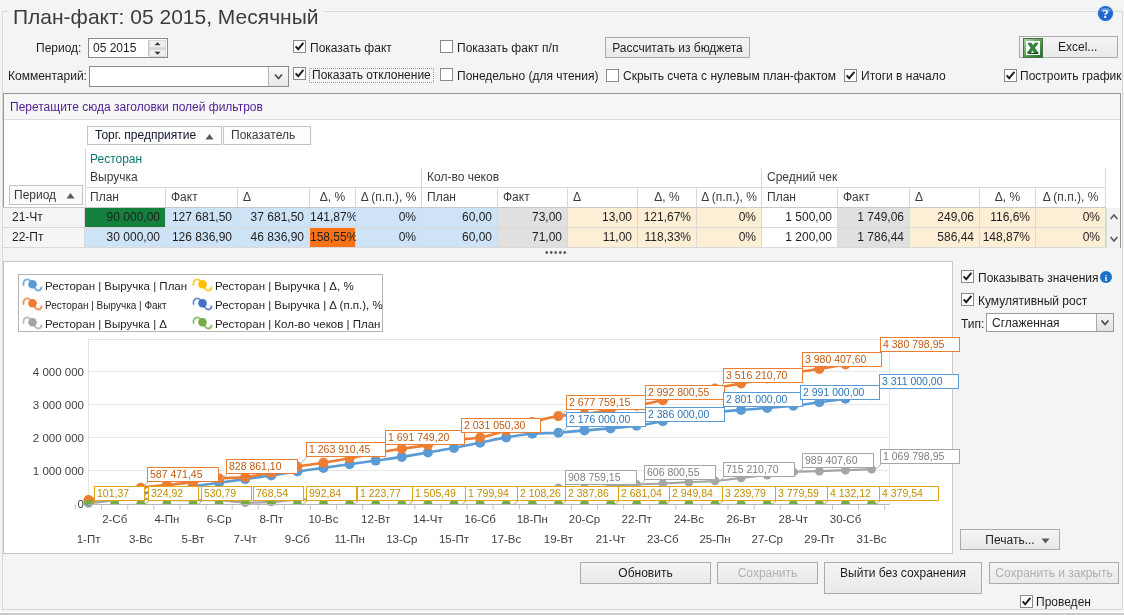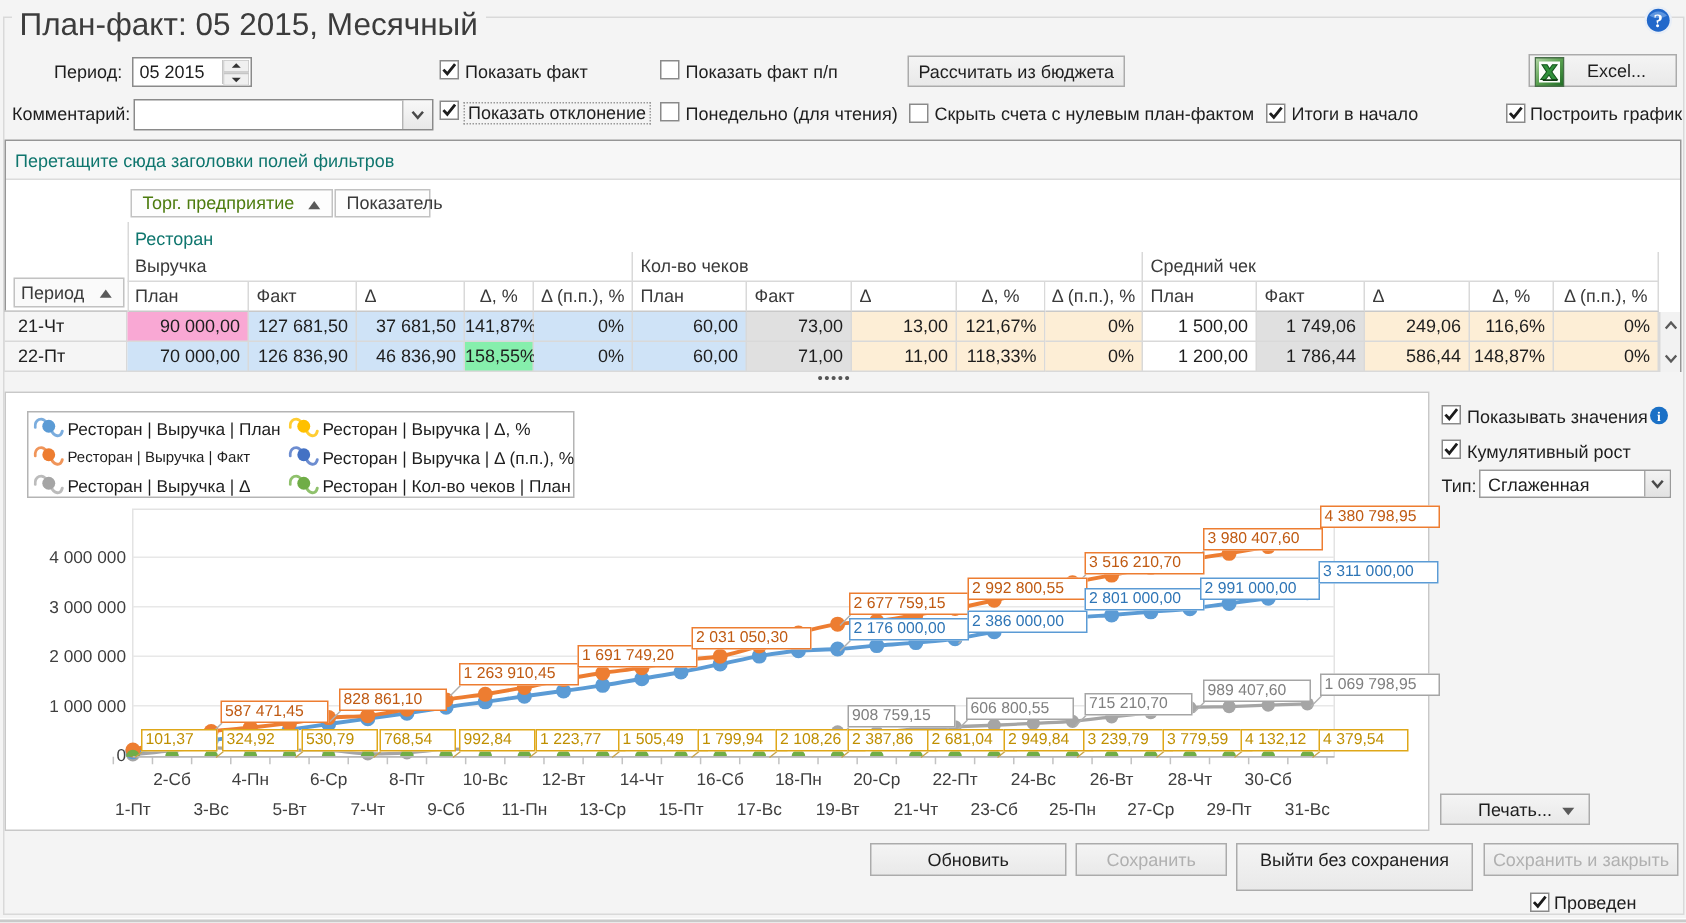--- a/index.html
+++ b/index.html
@@ -102,30 +102,30 @@
 <span class="cb" style="left:1004px;top:69px">
     <svg width="13" height="13" viewBox="0 0 13 13" style="position:absolute;left:-1px;top:-1px">
       <path d="M2.6,6.4 L5.2,9.2 L10.4,2.8" stroke="#1d1d1d" stroke-width="1.9" fill="none"></path>
     </svg>
   </span>
 <div class="abs" style="left:1020px;top:69px">Построить график</div>
 
 <div class="abs" style="left:3px;top:93px;width:1118px;height:155px;background:#fff;border:1px solid #969696;box-sizing:border-box">
 </div>
 <div class="abs" style="left:4px;top:94px;width:1116px;height:26px;background:#f7f7f7;border-bottom:1px solid #dcdcdc;box-sizing:border-box">
- <span style="position:absolute;left:6px;top:6px;color:#0f766e">Перетащите сюда заголовки полей фильтров</span>
-</div>
-
-<div class="abs" style="left:87px;top:126px;width:135px;height:19px;border:1px solid #c2c2c2;background:#fdfdfd;box-sizing:border-box;line-height:17px;color:#4d7c0f">
+ <span style="position:absolute;left:6px;top:6px;color:#4c1d95">Перетащите сюда заголовки полей фильтров</span>
+</div>
+
+<div class="abs" style="left:87px;top:126px;width:135px;height:19px;border:1px solid #c2c2c2;background:#fdfdfd;box-sizing:border-box;line-height:17px;color:#0f172a">
  <span style="margin-left:7px">Торг. предприятие</span>
  <svg width="9" height="8" viewBox="0 0 9 8" style="position:absolute;right:7px;top:6px">
       <path d="M4.5,1 L8.5,6.5 L0.5,6.5 Z" fill="#5a5a5a"></path>
     </svg>
 </div>
-<div class="abs" style="left:223px;top:126px;width:64px;height:19px;border:1px solid #c2c2c2;background:#fdfdfd;box-sizing:border-box;line-height:17px;color:#3a3a3a">
+<div class="abs" style="left:223px;top:126px;width:88px;height:19px;border:1px solid #c2c2c2;background:#fdfdfd;box-sizing:border-box;line-height:17px;color:#3a3a3a">
  <span style="margin-left:7px">Показатель</span>
 </div>
 
 <div class="abs" style="left:85px;top:150px;width:1021px;height:20px;border-bottom:1px solid #d9d9d9;box-sizing:border-box;line-height:19px;color:#0f766e"><span style="margin-left:5px">Ресторан</span></div>
 
 <div class="ghdr" style="left:85px;top:168px;width:337px">Выручка</div>
 <div class="ghdr" style="left:422px;top:168px;width:340px">Кол-во чеков</div>
 <div class="ghdr" style="left:762px;top:168px;width:344px">Средний чек</div>
 
 <div class="abs" style="left:9px;top:185px;width:74px;height:20px;border:1px solid #c2c2c2;background:#fafafa;box-sizing:border-box;line-height:18px;color:#3a3a3a">
@@ -144,40 +144,40 @@
 <div class="hc" style="left:498px;width:70px;text-align:left;padding-left:5px">Факт</div>
 <div class="hc" style="left:568px;width:70px;text-align:left;padding-left:5px">Δ</div>
 <div class="hc" style="left:638px;width:59px;text-align:center;padding:0 2px">Δ, %</div>
 <div class="hc" style="left:697px;width:65px;text-align:center;padding:0 2px">Δ (п.п.), %</div>
 <div class="hc" style="left:762px;width:76px;text-align:left;padding-left:5px">План</div>
 <div class="hc" style="left:838px;width:72px;text-align:left;padding-left:5px">Факт</div>
 <div class="hc" style="left:910px;width:70px;text-align:left;padding-left:5px">Δ</div>
 <div class="hc" style="left:980px;width:56px;text-align:center;padding:0 2px">Δ, %</div>
 <div class="hc" style="left:1036px;width:70px;text-align:center;padding:0 2px">Δ (п.п.), %</div>
 <div class="rh" style="top:208px">21-Чт</div>
-<div class="dc" style="left:85px;top:208px;width:81px;background:#f9a8d4">90 000,00</div>
+<div class="dc" style="left:85px;top:208px;width:81px;background:#15803d">90 000,00</div>
 <div class="dc" style="left:166px;top:208px;width:72px;background:#cfe3f7">127 681,50</div>
 <div class="dc" style="left:238px;top:208px;width:72px;background:#cfe3f7">37 681,50</div>
 <div class="dc" style="left:310px;top:208px;width:46px;background:#cfe3f7">141,87%</div>
 <div class="dc" style="left:356px;top:208px;width:66px;background:#cfe3f7">0%</div>
 <div class="dc" style="left:422px;top:208px;width:76px;background:#cfe3f7">60,00</div>
 <div class="dc" style="left:498px;top:208px;width:70px;background:#e0e0e0">73,00</div>
 <div class="dc" style="left:568px;top:208px;width:70px;background:#fdeed6">13,00</div>
 <div class="dc" style="left:638px;top:208px;width:59px;background:#fdeed6">121,67%</div>
 <div class="dc" style="left:697px;top:208px;width:65px;background:#fdeed6">0%</div>
 <div class="dc" style="left:762px;top:208px;width:76px;background:#ffffff">1 500,00</div>
 <div class="dc" style="left:838px;top:208px;width:72px;background:#e0e0e0">1 749,06</div>
 <div class="dc" style="left:910px;top:208px;width:70px;background:#fdeed6">249,06</div>
 <div class="dc" style="left:980px;top:208px;width:56px;background:#fdeed6">116,6%</div>
 <div class="dc" style="left:1036px;top:208px;width:70px;background:#fdeed6">0%</div>
 <div class="rh" style="top:228px">22-Пт</div>
-<div class="dc" style="left:85px;top:228px;width:81px;background:#cfe3f7">70 000,00</div>
+<div class="dc" style="left:85px;top:228px;width:81px;background:#cfe3f7">30 000,00</div>
 <div class="dc" style="left:166px;top:228px;width:72px;background:#cfe3f7">126 836,90</div>
 <div class="dc" style="left:238px;top:228px;width:72px;background:#cfe3f7">46 836,90</div>
-<div class="dc" style="left:310px;top:228px;width:46px;background:#86efac">158,55%</div>
+<div class="dc" style="left:310px;top:228px;width:46px;background:#f97316">158,55%</div>
 <div class="dc" style="left:356px;top:228px;width:66px;background:#cfe3f7">0%</div>
 <div class="dc" style="left:422px;top:228px;width:76px;background:#cfe3f7">60,00</div>
 <div class="dc" style="left:498px;top:228px;width:70px;background:#e0e0e0">71,00</div>
 <div class="dc" style="left:568px;top:228px;width:70px;background:#fdeed6">11,00</div>
 <div class="dc" style="left:638px;top:228px;width:59px;background:#fdeed6">118,33%</div>
 <div class="dc" style="left:697px;top:228px;width:65px;background:#fdeed6">0%</div>
 <div class="dc" style="left:762px;top:228px;width:76px;background:#ffffff">1 200,00</div>
 <div class="dc" style="left:838px;top:228px;width:72px;background:#e0e0e0">1 786,44</div>
 <div class="dc" style="left:910px;top:228px;width:70px;background:#fdeed6">586,44</div>
 <div class="dc" style="left:980px;top:228px;width:56px;background:#fdeed6">148,87%</div>

